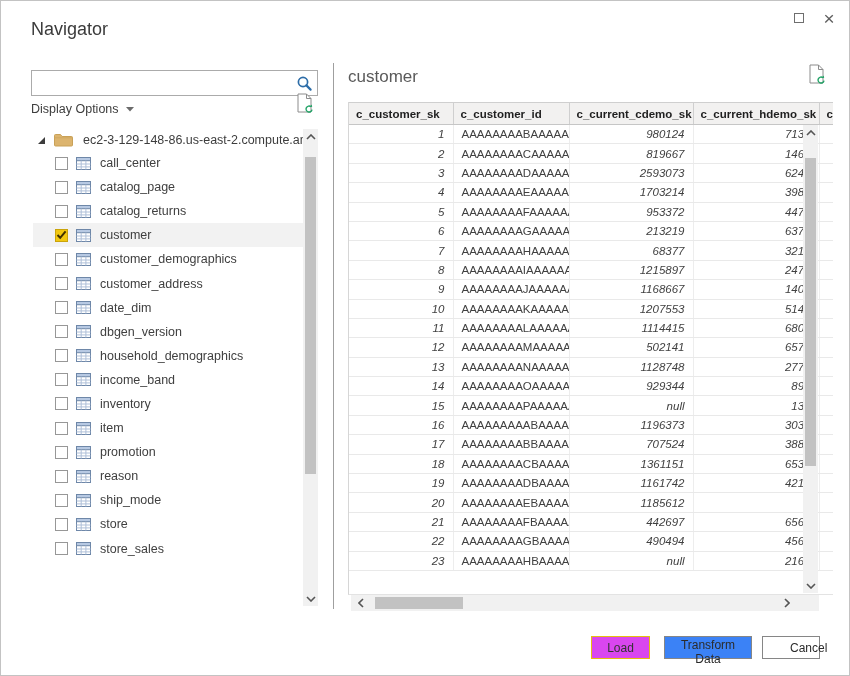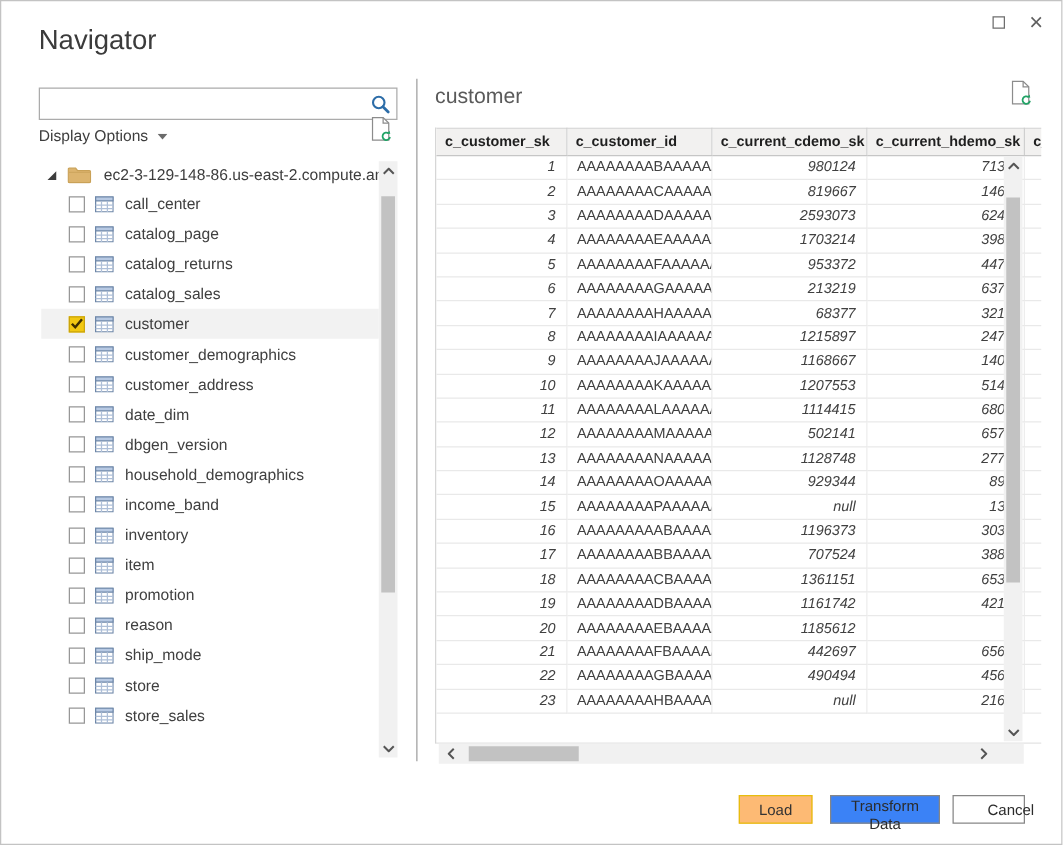--- a/index.html
+++ b/index.html
@@ -1,20 +1,20 @@
 <!DOCTYPE html>
 <html><head>
 <meta charset="utf-8">
 <style>
   html,body{margin:0;padding:0;background:#e8e8e8;}
   *{box-sizing:border-box;}
   body{font-family:"Liberation Sans","DejaVu Sans",sans-serif;-webkit-font-smoothing:antialiased;}
   .dialog{position:relative;width:850px;height:676px;background:#fff;border:1px solid #c3c3c3;overflow:hidden;}
 
-  .dlg-title{position:absolute;left:30px;top:18px;font-size:22px;color:#3b3b3b;}
+  .dlg-title{position:absolute;left:30px;top:18px;font-size:18px;color:#3b3b3b;}
   .win-btn{position:absolute;top:5px;width:24px;height:24px;display:flex;align-items:center;justify-content:center;cursor:pointer;color:#5f5f5f;}
   .win-btn.max{right:38px;}
   .win-btn.close{right:8px;font-size:19px;line-height:19px;}
   .maxbox{display:block;width:10px;height:10px;border:1px solid #6e6e6e;}
 
   .search-box{position:absolute;left:30px;top:69px;width:287px;height:26px;border:1px solid #ababab;background:#fff;}
   .search-box input{position:absolute;left:4px;top:1px;width:255px;height:22px;border:none;outline:none;font-size:12px;font-family:inherit;}
   .search-ic{position:absolute;right:4px;top:4px;}
 
   .display-options{position:absolute;left:30px;top:101px;font-size:12.5px;color:#3d3d3d;cursor:pointer;display:flex;align-items:center;gap:7px;}
@@ -46,21 +46,21 @@
 
   .preview-title{position:absolute;left:347px;top:66px;font-size:17px;color:#5a5a5a;}
   .tbl-wrap{position:absolute;left:347px;top:101px;width:485px;height:493px;overflow:hidden;border-left:1px solid #d6d6d6;border-bottom:1px solid #e3e3e3;}
   table.preview{border-collapse:collapse;table-layout:fixed;width:570px;}
   table.preview th{height:22px;background:#f2f1f0;border-top:1px solid #cfcfcf;border-bottom:1px solid #c6c6c6;border-right:1px solid #cfcfcf;font-size:11.5px;color:#1f1f1f;text-align:left;padding:0 7px;font-weight:bold;white-space:nowrap;overflow:hidden;}
   table.preview td{height:19.4px;border-bottom:1px solid #e9e9e9;border-right:1px solid #ededed;font-size:11.5px;color:#404040;padding:0 8px;white-space:nowrap;overflow:hidden;}
   td.num{font-style:italic;text-align:right;}
   td.txt{text-align:left;}
 
   .footer-btn{position:absolute;top:635px;height:23px;font-size:12px;font-family:inherit;cursor:pointer;}
-  .btn-load{left:590px;width:59px;background:#fdba74;border:1px solid #E6BD0F;color:#333;}
+  .btn-load{left:590px;width:59px;background:#d946ef;border:1px solid #E6BD0F;color:#333;}
   .btn-transform{left:663px;width:88px;background:#3b82f6;border:1px solid #868686;color:#2b2b2b;text-align:center;}
   .btn-cancel{left:761px;width:58px;background:#fff;border:1px solid #868686;color:#2b2b2b;padding-left:27px;}
 </style>
 </head>
 <body>
 
 <div class="dialog">
 
   <div class="dlg-title">Navigator</div>
 
@@ -138,32 +138,20 @@
         <span class="cb"></span>
         <svg class="tbl-ic" width="15" height="13" viewBox="0 0 15 13">
           <rect x="0.5" y="0.5" width="14" height="12" fill="#fff" stroke="#6e87a8"></rect>
           <rect x="0.5" y="0.5" width="14" height="3.2" fill="#b7c9e3" stroke="#6e87a8"></rect>
           <line x1="5.2" y1="3.7" x2="5.2" y2="12.5" stroke="#aebfd8"></line>
           <line x1="9.9" y1="3.7" x2="9.9" y2="12.5" stroke="#aebfd8"></line>
           <line x1="0.5" y1="7" x2="14.5" y2="7" stroke="#aebfd8"></line>
           <line x1="0.5" y1="9.9" x2="14.5" y2="9.9" stroke="#aebfd8"></line>
         </svg>
         <span>catalog_returns</span>
-      </div>
-      <div class="tree-row">
-        <span class="cb"></span>
-        <svg class="tbl-ic" width="15" height="13" viewBox="0 0 15 13">
-          <rect x="0.5" y="0.5" width="14" height="12" fill="#fff" stroke="#6e87a8"></rect>
-          <rect x="0.5" y="0.5" width="14" height="3.2" fill="#b7c9e3" stroke="#6e87a8"></rect>
-          <line x1="5.2" y1="3.7" x2="5.2" y2="12.5" stroke="#aebfd8"></line>
-          <line x1="9.9" y1="3.7" x2="9.9" y2="12.5" stroke="#aebfd8"></line>
-          <line x1="0.5" y1="7" x2="14.5" y2="7" stroke="#aebfd8"></line>
-          <line x1="0.5" y1="9.9" x2="14.5" y2="9.9" stroke="#aebfd8"></line>
-        </svg>
-        <span>catalog_sales</span>
       </div>
       <div class="tree-row selected">
         <span class="cb checked">
           <svg width="11" height="10">
             <polyline points="1.5,5 4.2,7.8 9.6,1.4" fill="none" stroke="#3F3000" stroke-width="2"></polyline>
           </svg>
         </span>
         <svg class="tbl-ic" width="15" height="13" viewBox="0 0 15 13">
           <rect x="0.5" y="0.5" width="14" height="12" fill="#fff" stroke="#6e87a8"></rect>
           <rect x="0.5" y="0.5" width="14" height="3.2" fill="#b7c9e3" stroke="#6e87a8"></rect>

